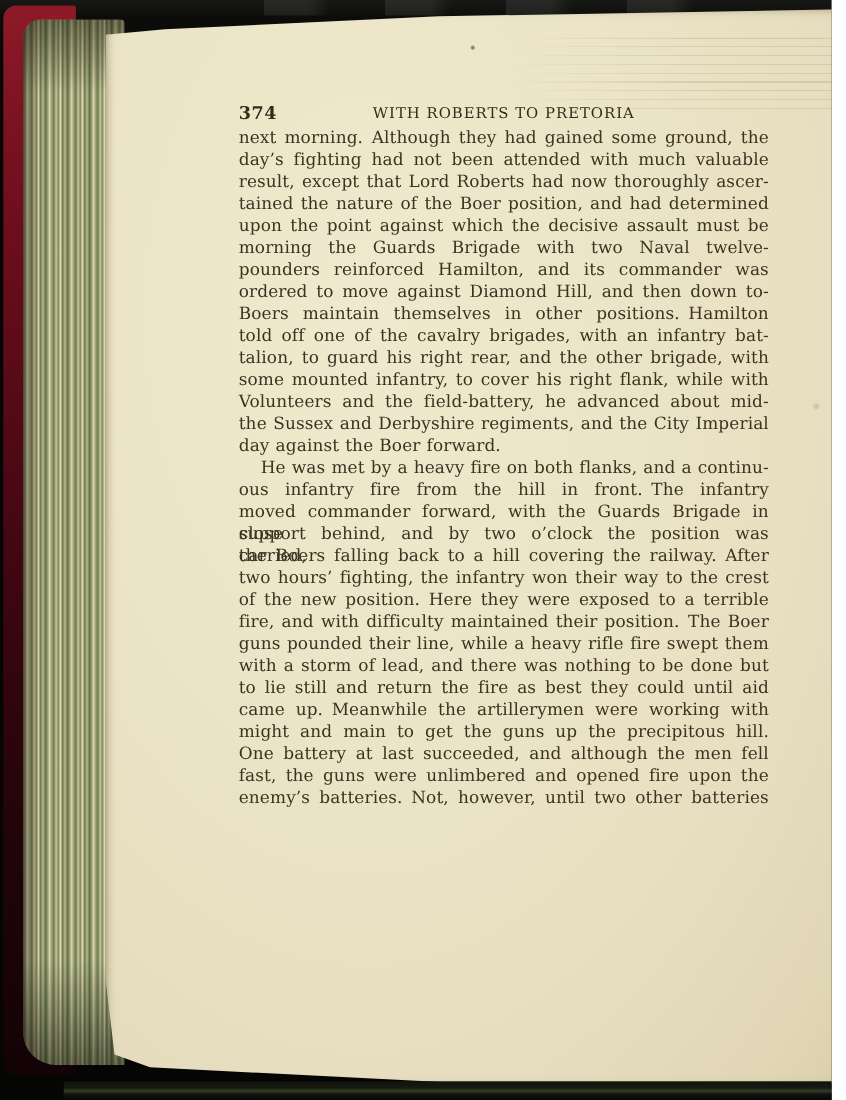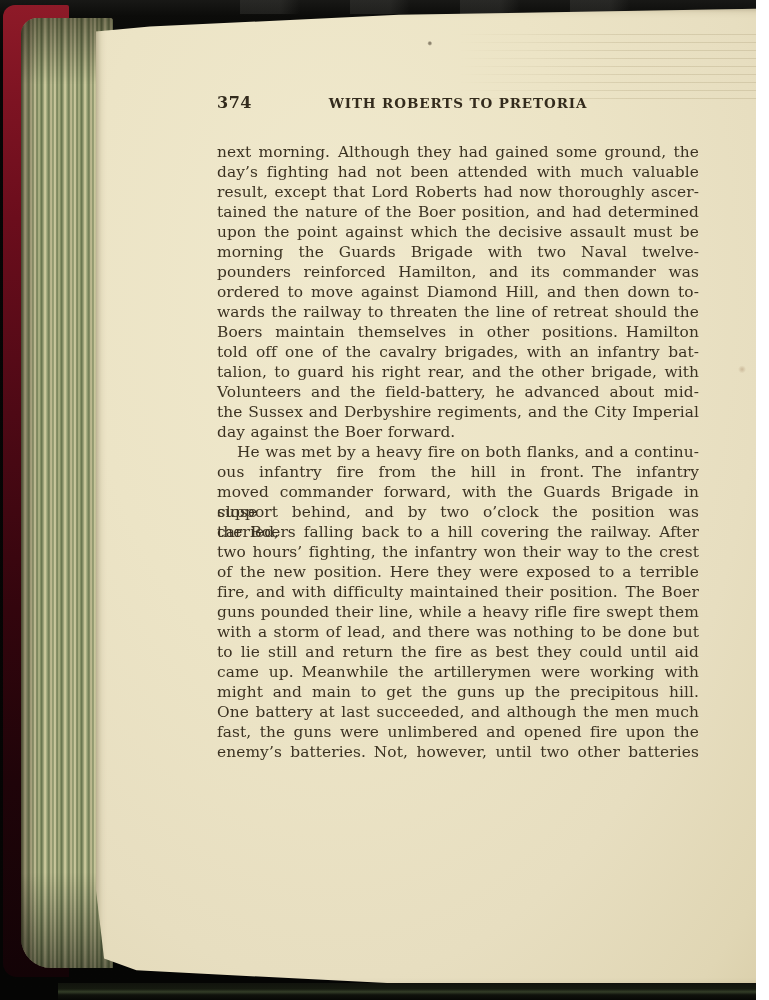--- a/index.html
+++ b/index.html
@@ -90,24 +90,24 @@
     left: 121px; top: 87px; width: 482px;
     color: #3b3222;
   }
   .header-row { position: relative; height: 22px; }
   .pagenum {
     position: absolute; left: 0; top: 0;
     font-size: 16px; font-weight: bold; letter-spacing: 0.5px; color: #332b1d;
   }
   .runhead {
     position: absolute; left: 50%; top: 2px; transform: translateX(-50%);
-    font-size: 13.5px; font-weight: bold; letter-spacing: 0.9px;
+    font-size: 13.5px; font-weight: normal; letter-spacing: 0.9px;
     white-space: nowrap; color: #332b1d;
   }
-  .page-body { margin-top: 27px; }
+  .page-body { }
   .para { margin: 0; }
   .line {
     height: 20px; line-height: 20px;
     font-size: 15.4px;
     text-align: justify;
     text-align-last: justify;
     word-spacing: 0.5px;
     letter-spacing: 0.1px;
   }
   .line.no-just { text-align-last: left; }
@@ -129,43 +129,43 @@
       <div class="page-body">
           <div class="para">
             <div class="line">next morning. Although they had gained some ground, the</div>
             <div class="line">day’s fighting had not been attended with much valuable</div>
             <div class="line">result, except that Lord Roberts had now thoroughly ascer-</div>
             <div class="line">tained the nature of the Boer position, and had determined</div>
             <div class="line">upon the point against which the decisive assault must be</div>
             <div class="line">morning the Guards Brigade with two Naval twelve-</div>
             <div class="line">pounders reinforced Hamilton, and its commander was</div>
             <div class="line">ordered to move against Diamond Hill, and then down to-</div>
-            <div class="line">wards the railway to threaten the line of retreat should the</div>
             <div class="line">Boers maintain themselves in other positions. Hamilton</div>
             <div class="line">told off one of the cavalry brigades, with an infantry bat-</div>
             <div class="line">talion, to guard his right rear, and the other brigade, with</div>
+            <div class="line">some mounted infantry, to cover his right flank, while with</div>
             <div class="line">Volunteers and the field-battery, he advanced about mid-</div>
             <div class="line">the Sussex and Derbyshire regiments, and the City Imperial</div>
             <div class="line no-just">day against the Boer forward.</div>
           </div>
           <div class="para">
             <div class="line indent">He was met by a heavy fire on both flanks, and a continu-</div>
             <div class="line">ous infantry fire from the hill in front. The infantry</div>
             <div class="line">moved commander forward, with the Guards Brigade in close</div>
             <div class="line">support behind, and by two o’clock the position was carried,</div>
             <div class="line">the Boers falling back to a hill covering the railway. After</div>
             <div class="line">two hours’ fighting, the infantry won their way to the crest</div>
             <div class="line">of the new position. Here they were exposed to a terrible</div>
             <div class="line">fire, and with difficulty maintained their position. The Boer</div>
             <div class="line">guns pounded their line, while a heavy rifle fire swept them</div>
             <div class="line">with a storm of lead, and there was nothing to be done but</div>
             <div class="line">to lie still and return the fire as best they could until aid</div>
             <div class="line">came up. Meanwhile the artillerymen were working with</div>
             <div class="line">might and main to get the guns up the precipitous hill.</div>
-            <div class="line">One battery at last succeeded, and although the men much</div>
+            <div class="line">One battery at last succeeded, and although the men fell</div>
             <div class="line">fast, the guns were unlimbered and opened fire upon the</div>
             <div class="line">enemy’s batteries. Not, however, until two other batteries</div>
           </div>
         </div>
     </div>
   </div>
   <div class="bottom-edge"></div>
 </div>
 
 </body></html>

